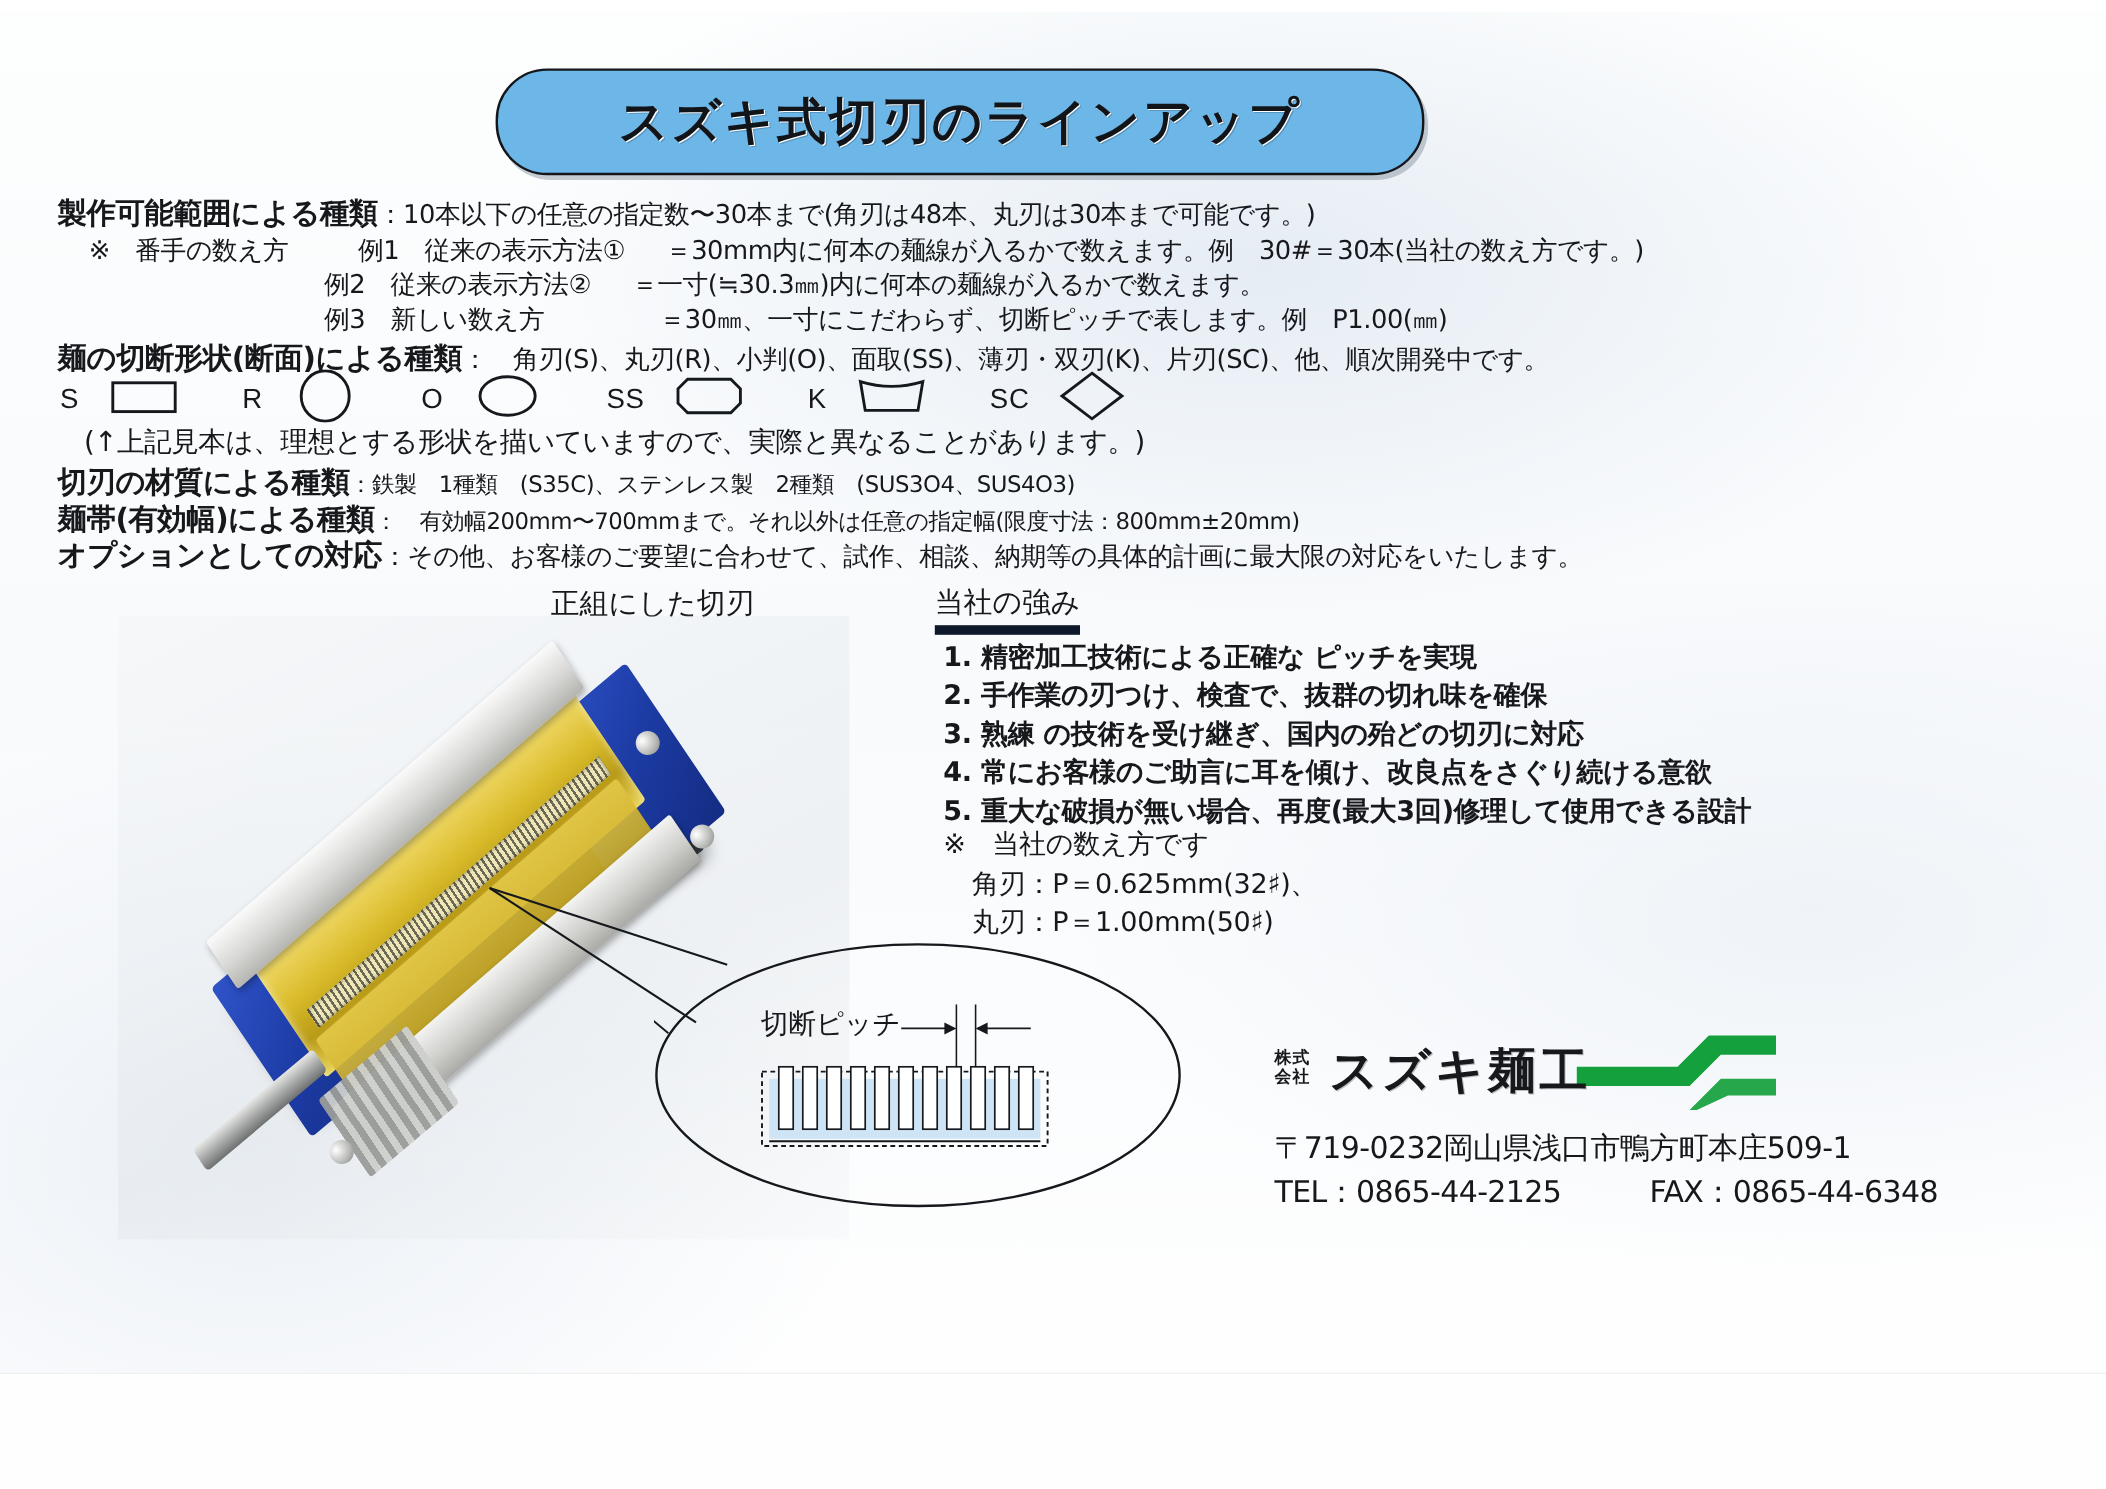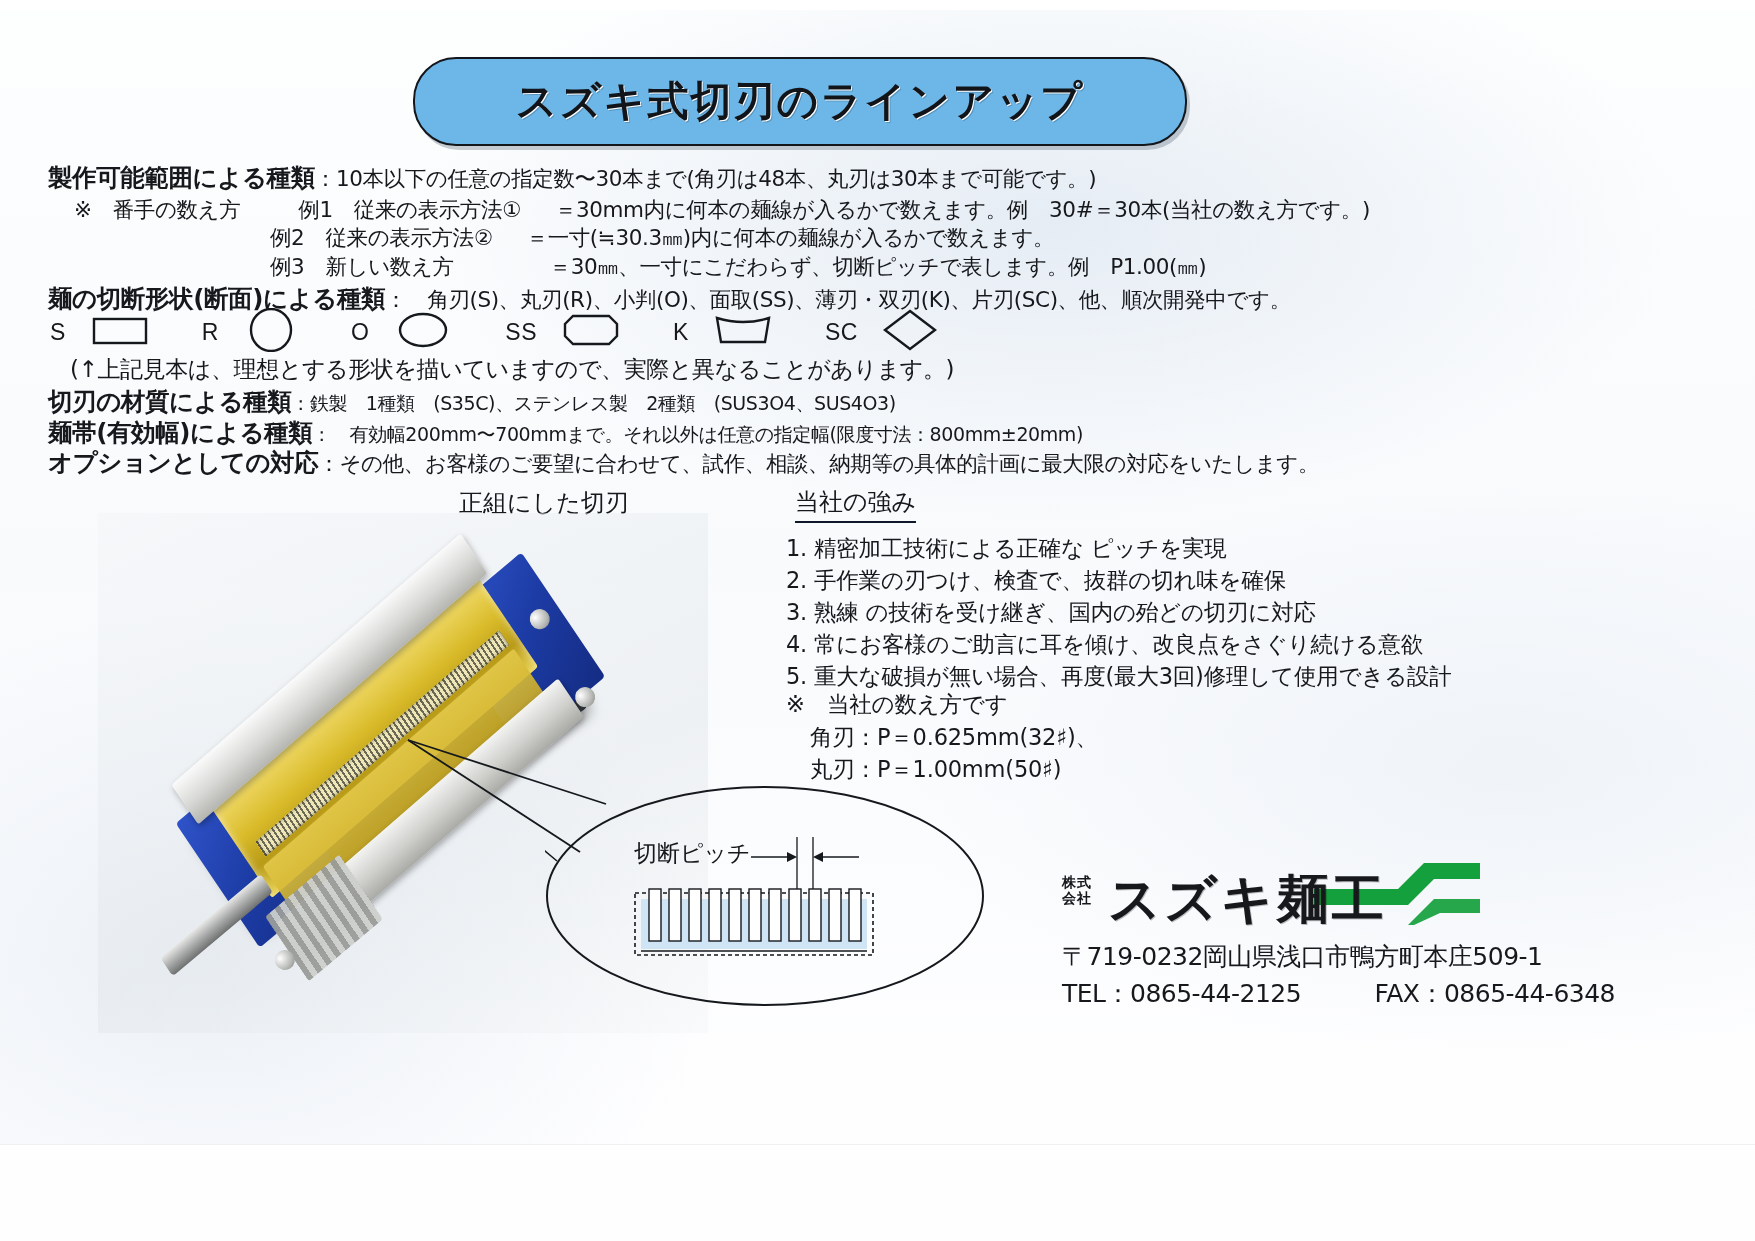--- a/index.html
+++ b/index.html
@@ -66,25 +66,25 @@
   .sh-lab{font-size:23px;letter-spacing:.5px;font-family:"Liberation Sans",sans-serif;}
   .sh-gap{width:52px;}
   .shape{margin-left:24px;}
 
   
   #cap-left{
     position:absolute;left:459px;top:487px;font-size:24px;letter-spacing:0px;
   }
   #cap-right{
     position:absolute;left:779px;top:486px;font-size:24px;letter-spacing:0px;
-    border-bottom:2px solid #0f172a;padding-bottom:3px;margin-left:16px;
-  }
-
-  
-  #strengths{position:absolute;left:786px;top:533px;width:580px;}
+    border-bottom:8px solid #0f172a;padding-bottom:3px;
+  }
+
+  
+  #strengths{position:absolute;left:786px;top:533px;width:580px;font-weight:bold;}
   .st-item{font-size:22.5px;letter-spacing:-.2px;line-height:1.42;white-space:nowrap;}
   #pitchnote{position:absolute;left:786px;top:688px;width:540px;}
   .pn-line{font-size:22.5px;letter-spacing:-.2px;line-height:1.45;white-space:nowrap;}
   .pn-ind{padding-left:24px;}
 
   
   #photo{
     position:absolute;left:98px;top:513px;width:610px;height:520px;
     overflow:hidden;
   }
@@ -134,21 +134,21 @@
     border-radius:3px;opacity:.95;}
 
   
   #callout{position:absolute;left:545px;top:785px;width:440px;height:222px;}
   #callout-label{position:absolute;left:634px;top:838px;font-size:23px;}
 
   
   #logo{position:absolute;left:1062px;top:865px;width:420px;height:68px;}
   .logo-kabu{position:absolute;left:0px;top:10px;font-size:14px;font-weight:bold;
     line-height:1.12;letter-spacing:1px;}
-  .logo-name{position:absolute;left:46px;top:0px;font-size:52px;font-weight:bold;
+  .logo-name{position:absolute;left:46px;top:0px;font-size:40px;font-weight:bold;
     letter-spacing:3px;white-space:nowrap;
     text-shadow:1px 1px 0 rgba(0,0,0,.25);}
   #addr{position:absolute;left:1062px;top:940px;font-size:25px;letter-spacing:-.5px;white-space:nowrap;}
   #tel{position:absolute;left:1062px;top:977px;font-size:25px;letter-spacing:-.5px;white-space:nowrap;}
 </style>
 </head>
 <body>
 
 <div id="page"></div>
 <div class="edge-top"></div>

